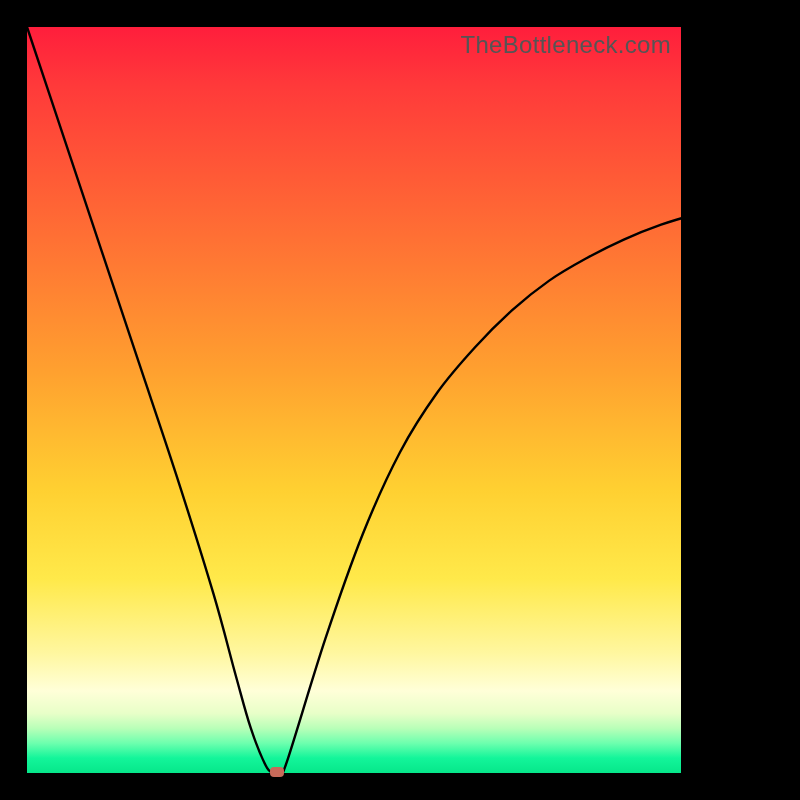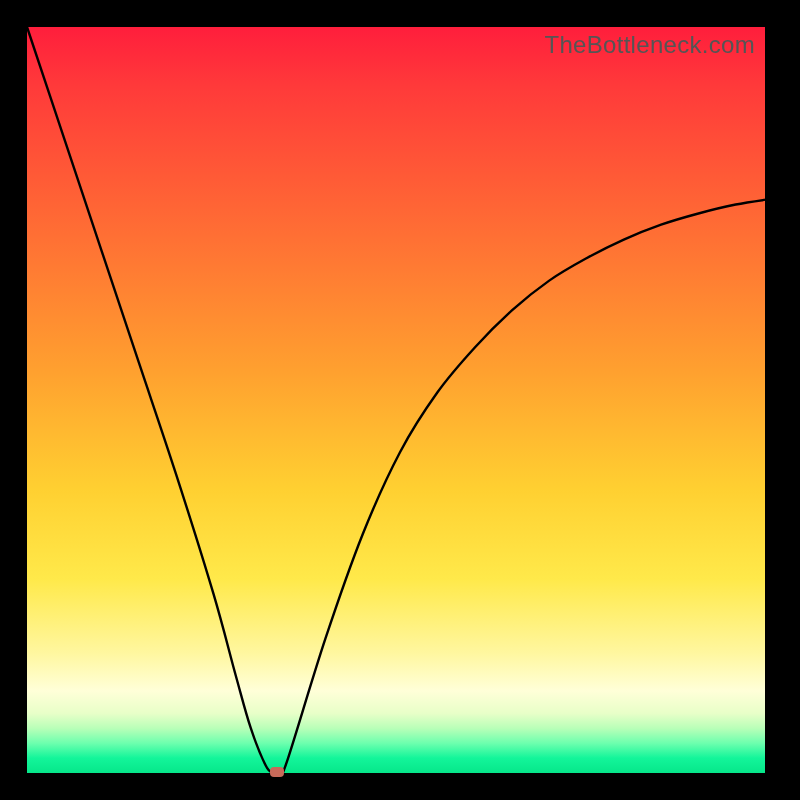--- a/index.html
+++ b/index.html
@@ -14,41 +14,40 @@
   .frame {
     position: relative;
     width: 800px;
     height: 800px;
     background: #000;
   }
   .plot-area {
     position: absolute;
     left: 27px;
     top: 27px;
-    width: 728px;
+    width: 654px;
     height: 746px;
     
     background: linear-gradient(
       to bottom,
       #ff1e3c 0%,
       #ff3a3a 8%,
       #ff5a36 20%,
       #ff7a33 32%,
       #ffa02f 46%,
       #ffd031 62%,
       #ffe94a 74%,
       #fff7a0 84%,
       #ffffd8 89%,
       #e8ffc8 92%,
       #b9ffb8 94%,
       #6dffae 96%,
       #13f59a 98%,
       #06e78a 100%
     );
-    padding-left: 10px;
   }
   .watermark {
     position: absolute;
     top: 4px;
     right: 10px;
     color: #555;
     font-size: 24px;
     font-weight: 500;
     letter-spacing: 0.3px;
     user-select: none;

